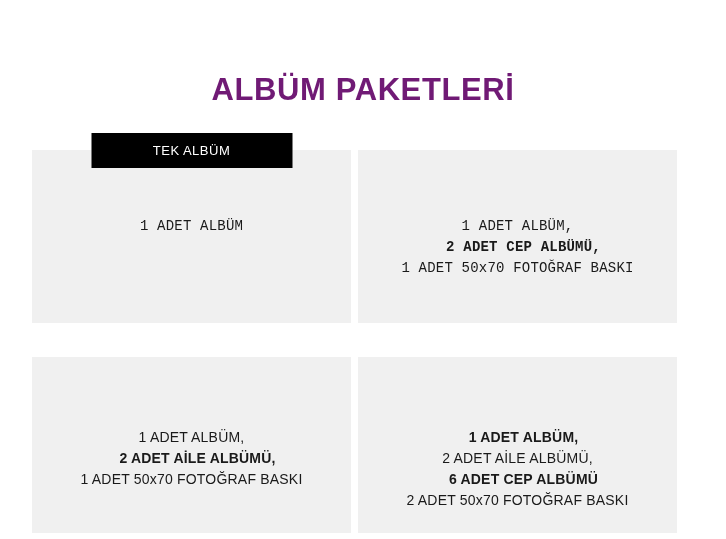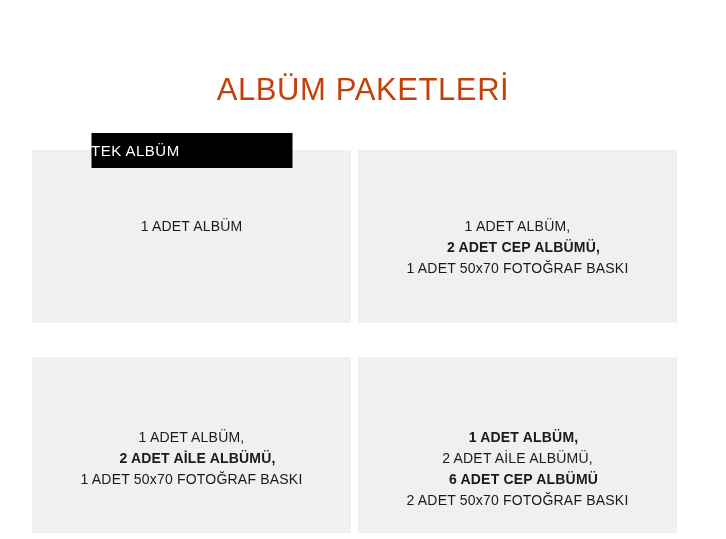--- a/index.html
+++ b/index.html
@@ -15,23 +15,23 @@
     position: relative;
   }
 
   .page-title {
     position: absolute;
     left: 0;
     top: 50px;
     width: 726px;
     text-align: center;
     font-size: 31px;
-    font-weight: normal;
+    font-weight: bold;
     letter-spacing: 0.6px;
-    color: #c2410c;
+    color: #701a75;
     line-height: 38px;
   }
 
   .cards-grid {
     position: absolute;
     left: 32px;
     top: 133px;
     width: 646px;
     height: 400px;
   }
@@ -60,39 +60,39 @@
 
   .card-header {
     position: absolute;
     left: 50%;
     transform: translateX(-50%);
     top: 0;
     width: 201px;
     height: 35px;
     background: #000000;
     color: #ffffff;
-    font-size: 15px;
+    font-size: 13px;
     letter-spacing: 0.5px;
     line-height: 35px;
-    text-align: left;
+    text-align: center;
     white-space: nowrap;
     z-index: 2;
   }
 
   .card-lines {
     position: absolute;
     left: 0;
     width: 319px;
     text-align: center;
     color: #1a1a1a;
     font-size: 14px;
     line-height: 21px;
     letter-spacing: 0.2px;
   }
-  .card-row-top .card-lines    { top: 66px; }
+  .card-row-top .card-lines    { top: 66px; font-family: Liberation Mono, monospace; }
   .card-row-bottom .card-lines { top: 70px; }
 
   .card-line { display: block; white-space: nowrap; }
   .card-line.bold { font-weight: bold; margin-left: 12px; }
 </style>
 </head>
 <body>
 
 <h1 class="page-title">ALBÜM PAKETLERİ</h1>
 

